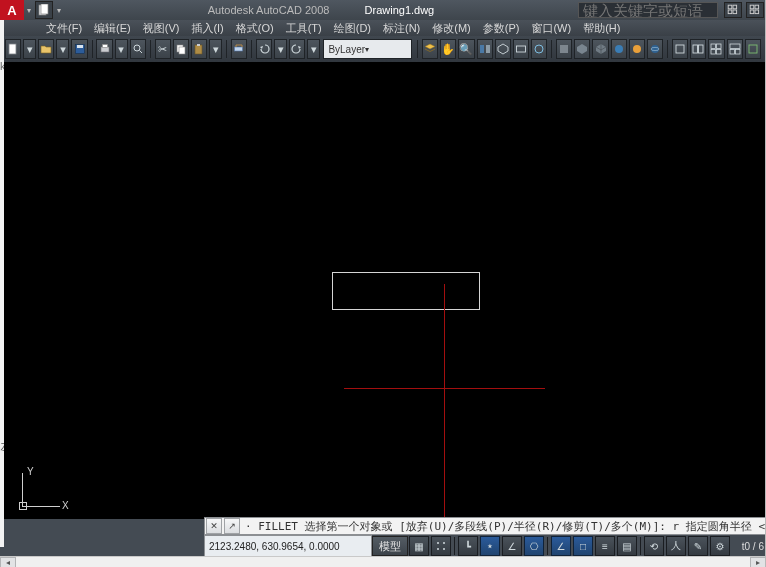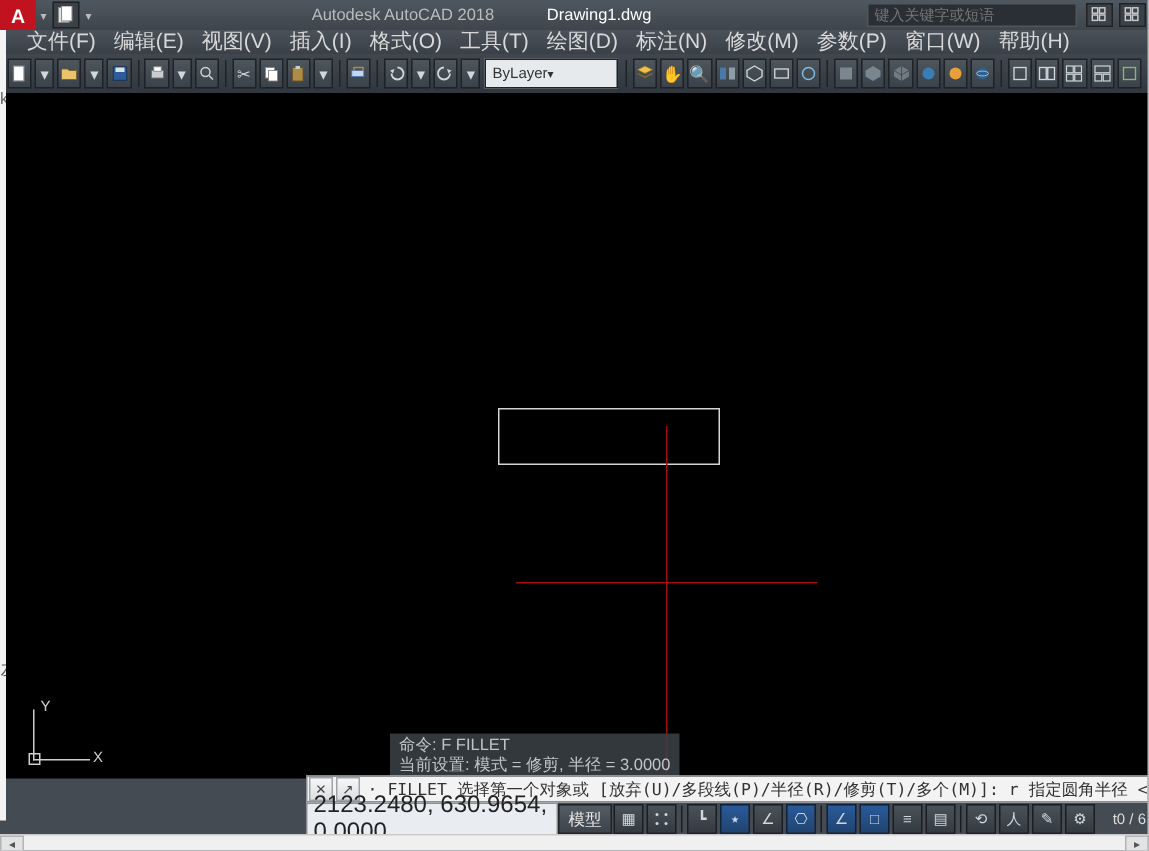--- a/index.html
+++ b/index.html
@@ -4,23 +4,23 @@
 <style>
 html,body{margin:0;padding:0;width:766px;height:567px;background:#fff;font-family:"Microsoft YaHei",SimSun,Arial,sans-serif;font-size:11px;overflow:hidden}
 .app{width:766px;height:567px;position:relative;background:#444b53}
 .titlebar{height:20px;background:linear-gradient(#4f5760,#3e454c);display:flex;align-items:center;color:#d0d0d0;font-size:11px}
 .app-logo{width:24px;height:20px;background:#c1121f;color:#fff;font-weight:bold;font-size:13px;display:flex;align-items:center;justify-content:center;position:relative}
 .tb-drop{width:10px;height:20px;display:flex;align-items:center;justify-content:center;color:#bbb;font-size:8px}
 .tb-qat{width:16px;height:16px;margin:2px 1px;border:1px solid #222;background:#3a4148;display:flex;align-items:center;justify-content:center;color:#ccc;font-size:10px}
 .tb-title{flex:1;text-align:center}
 .tb-title .prod{color:#bbb}
 .tb-title .doc{color:#fff;margin-left:32px}
-.searchbox{width:130px;height:14px;background:#2a2f35;border:1px solid #555;color:#888;font-size:10px;padding:0 4px;margin-right:4px}
+.searchbox{width:130px;height:14px;background:#2a2f35;border:1px solid #555;color:#888;font-size:15px;padding:0 4px;margin-right:4px}
 .tb-win{width:16px;height:14px;margin:0 2px;border:1px solid #222;background:#3a4148;display:flex;align-items:center;justify-content:center;color:#ccc;font-size:9px}
-.menubar{height:16px;background:linear-gradient(#4a5159,#3a4047);display:flex;align-items:center;color:#d8d8d8;font-size:14px;padding-left:12px}
+.menubar{height:16px;background:linear-gradient(#4a5159,#3a4047);display:flex;align-items:center;color:#d8d8d8;font-size:11px;padding-left:40px}
 .menu-item{padding:0 6px;cursor:pointer}
 .toolbar{height:26px;background:linear-gradient(#40474f,#31373e);display:flex;align-items:center;padding:0 4px;border-bottom:1px solid #1c1f23}
 .tbtn{width:18px;height:18px;margin:0 1px;border:1px solid #1f2327;background:linear-gradient(#4d555d,#3b4249);display:flex;align-items:center;justify-content:center;color:#cfd8dc;font-size:11px}
 .tbtn.small{width:14px}
 .tsep{width:1px;height:18px;background:#1f2327;margin:0 3px}
 .linetype{width:100px;height:18px;border:1px solid #1f2327;background:#e7eaed;color:#333;font-size:10px;display:flex;align-items:center;padding:0 4px;margin:0 2px}
 .spacer{flex:1}
 .canvas-area{position:absolute;left:4px;right:0;top:62px;bottom:48px;background:#000;overflow:hidden}
 .left-strip{position:absolute;left:0;top:20px;width:4px;bottom:20px;background:#f3f3f3}
 .left-tab{position:absolute;left:0;top:439px;width:12px;height:14px;color:#555;font-size:11px;text-align:center}
@@ -32,21 +32,21 @@
 .ucs .x{position:absolute;left:4px;bottom:4px;width:38px;height:1px;background:#cfcfcf}
 .ucs .sqr{position:absolute;left:1px;bottom:1px;width:6px;height:6px;border:1px solid #cfcfcf}
 .ucs .yl{position:absolute;left:9px;bottom:34px;color:#cfcfcf;font-size:10px}
 .ucs .xl{position:absolute;left:44px;bottom:0;color:#cfcfcf;font-size:10px}
 .cmdlog{position:absolute;left:256px;bottom:0;background:rgba(58,64,70,0.88);color:#c0c4c8;font-size:11px;line-height:13px;padding:2px 6px}
 .cmdbar{position:absolute;left:204px;right:0;bottom:32px;height:16px;background:#f3f3f3;border:1px solid #8c8f93;display:flex;align-items:center;font-size:11px;color:#333}
 .cmdbar .cbtn{width:14px;height:14px;border:1px solid #a0a3a6;background:linear-gradient(#f6f7f8,#dcdee1);margin:0 1px;display:flex;align-items:center;justify-content:center;font-size:9px;color:#444}
 .cmdbar .cinput{flex:1;padding:0 4px;font-family:SimSun,monospace;white-space:nowrap;overflow:hidden}
 .cmdbar .cinput b{font-weight:normal}
 .statusbar{position:absolute;left:204px;right:0;bottom:10px;height:22px;display:flex;align-items:center;font-size:11px;color:#ddd}
-.coords{width:158px;height:20px;background:#e9edf1;border:1px solid #8c8f93;color:#222;display:flex;align-items:center;padding:0 4px;font-size:16px}
+.coords{width:158px;height:20px;background:#e9edf1;border:1px solid #8c8f93;color:#222;display:flex;align-items:center;padding:0 4px;font-size:10px}
 .model-tab{height:18px;padding:0 6px;border:1px solid #222;background:linear-gradient(#545c64,#3c434a);margin:0 0;display:flex;align-items:center;color:#e5e5e5}
 .sbtn{width:18px;height:18px;margin:0 1px;border:1px solid #1a1d21;background:linear-gradient(#4a525a,#343a41);display:flex;align-items:center;justify-content:center;color:#cfd8dc;font-size:10px}
 .sbtn.active{background:linear-gradient(#2a5a9a,#204470);border-color:#102238}
 .vsep{width:1px;height:18px;background:#1a1d21;margin:0 2px}
 .sright{position:absolute;right:0;bottom:10px;height:22px;display:flex;align-items:center;color:#ddd;font-size:10px;padding-right:2px}
 .redline{position:absolute;left:204px;right:0;bottom:8px;height:2px;background:#b4131b}
 .page-shadow{position:absolute;right:0;top:0;bottom:0;width:0;border-right:1px solid #b9b9b9}
 .hscroll{position:absolute;left:0;right:0;bottom:0;height:10px;background:#f0f0f0;border-top:1px solid #c9c9c9;display:flex;align-items:center}
 .hscroll .arrow{width:14px;height:9px;background:#e2e3e5;border:0.5px solid #b3b4b6;display:flex;align-items:center;justify-content:center;font-size:8px;color:#555}
 .hscroll .track{flex:1;height:10px}
@@ -65,21 +65,21 @@
     <div class="app-logo">A</div>
     <div class="tb-drop">▾</div>
     <div class="tb-qat">
         <svg class="ico" viewBox="0 0 12 12">
           <rect x="1" y="1" width="7" height="10" fill="#e2e5e8" stroke="#888" stroke-width="0.7"></rect>
           <rect x="3" y="0" width="7" height="10" fill="#fff" stroke="#888" stroke-width="0.7"></rect>
         </svg>
       </div>
     <div class="tb-drop">▾</div>
     <div class="tb-title">
-      <span class="prod">Autodesk AutoCAD 2018</span>
+      <span class="prod">Autodesk AutoCAD 2008</span>
       <span class="doc">Drawing1.dwg</span>
     </div>
     <input class="searchbox" placeholder="键入关键字或短语" style="">
     <div class="tb-win">
         <svg class="ico" viewBox="0 0 10 10">
           <rect x="1" y="1" width="3" height="3" fill="none" stroke="#ccc" stroke-width="0.8"></rect>
           <rect x="5" y="1" width="3" height="3" fill="none" stroke="#ccc" stroke-width="0.8"></rect>
           <rect x="1" y="5" width="3" height="3" fill="none" stroke="#ccc" stroke-width="0.8"></rect>
           <rect x="5" y="5" width="3" height="3" fill="none" stroke="#ccc" stroke-width="0.8"></rect>
         </svg>
@@ -285,24 +285,20 @@
   <div class="canvas-area">
     <div class="rect" style="left:328px;top:210px;width:146px;height:36px"></div>
     <div class="cross-v" style="left:440px;top:222px;height:270px"></div>
     <div class="cross-h" style="top:326px;left:340px;width:201px"></div>
     <div class="ucs">
       <div class="y"></div>
         <div class="x"></div>
         <div class="sqr"></div>
       <div class="yl">Y</div>
       <div class="xl">X</div>
-    </div>
-    <div class="cmdlog">
-      <div>命令: F  FILLET</div>
-      <div>当前设置: 模式 = 修剪, 半径 = 3.0000</div>
     </div>
   </div>
 
   <div class="cmdbar">
     <div class="cbtn">✕</div>
     <div class="cbtn">↗</div>
     <div class="cinput">
       <span>· </span><b>FILLET</b><span> 选择第一个对象或 [放弃(U)/多段线(P)/半径(R)/修剪(T)/多个(M)]: r  指定圆角半径 &lt;3.0000&gt;: </span>
     </div>
   </div>

